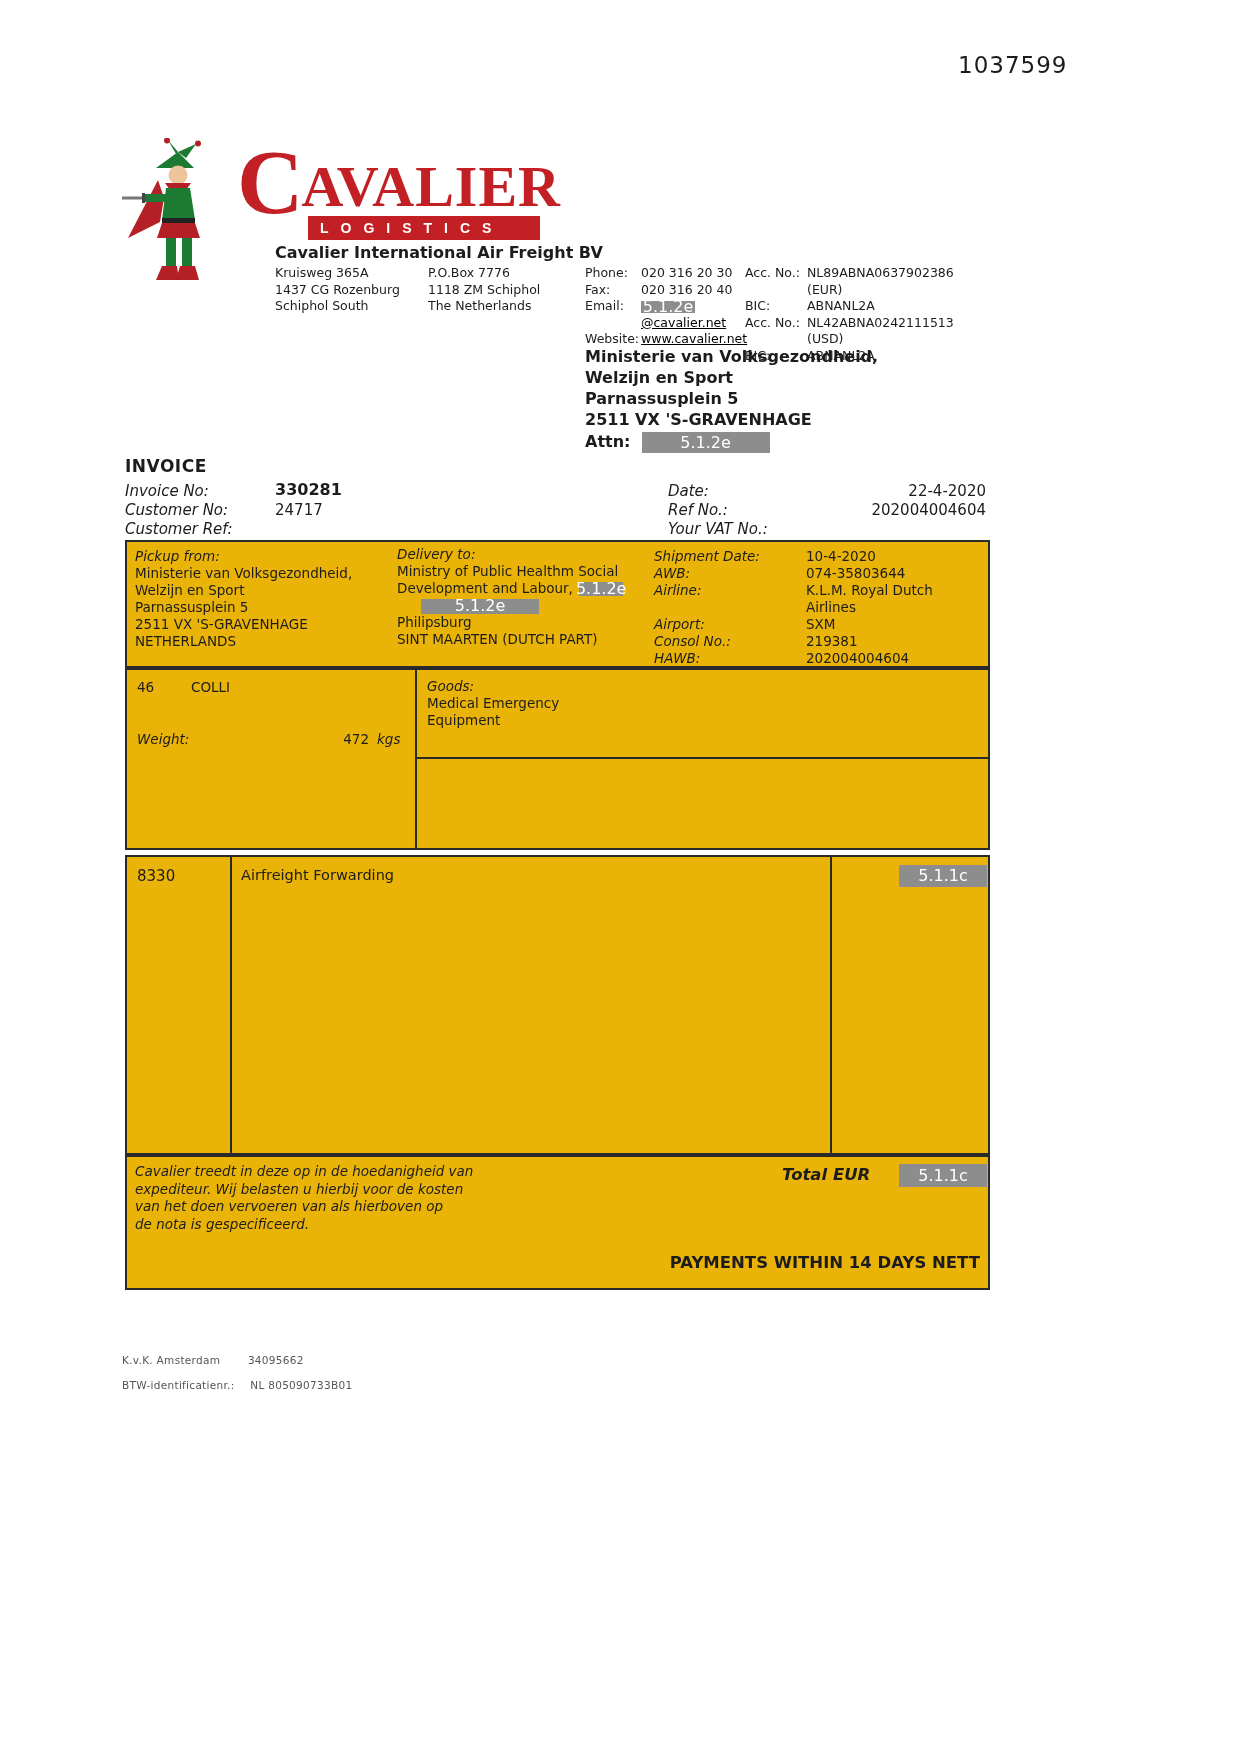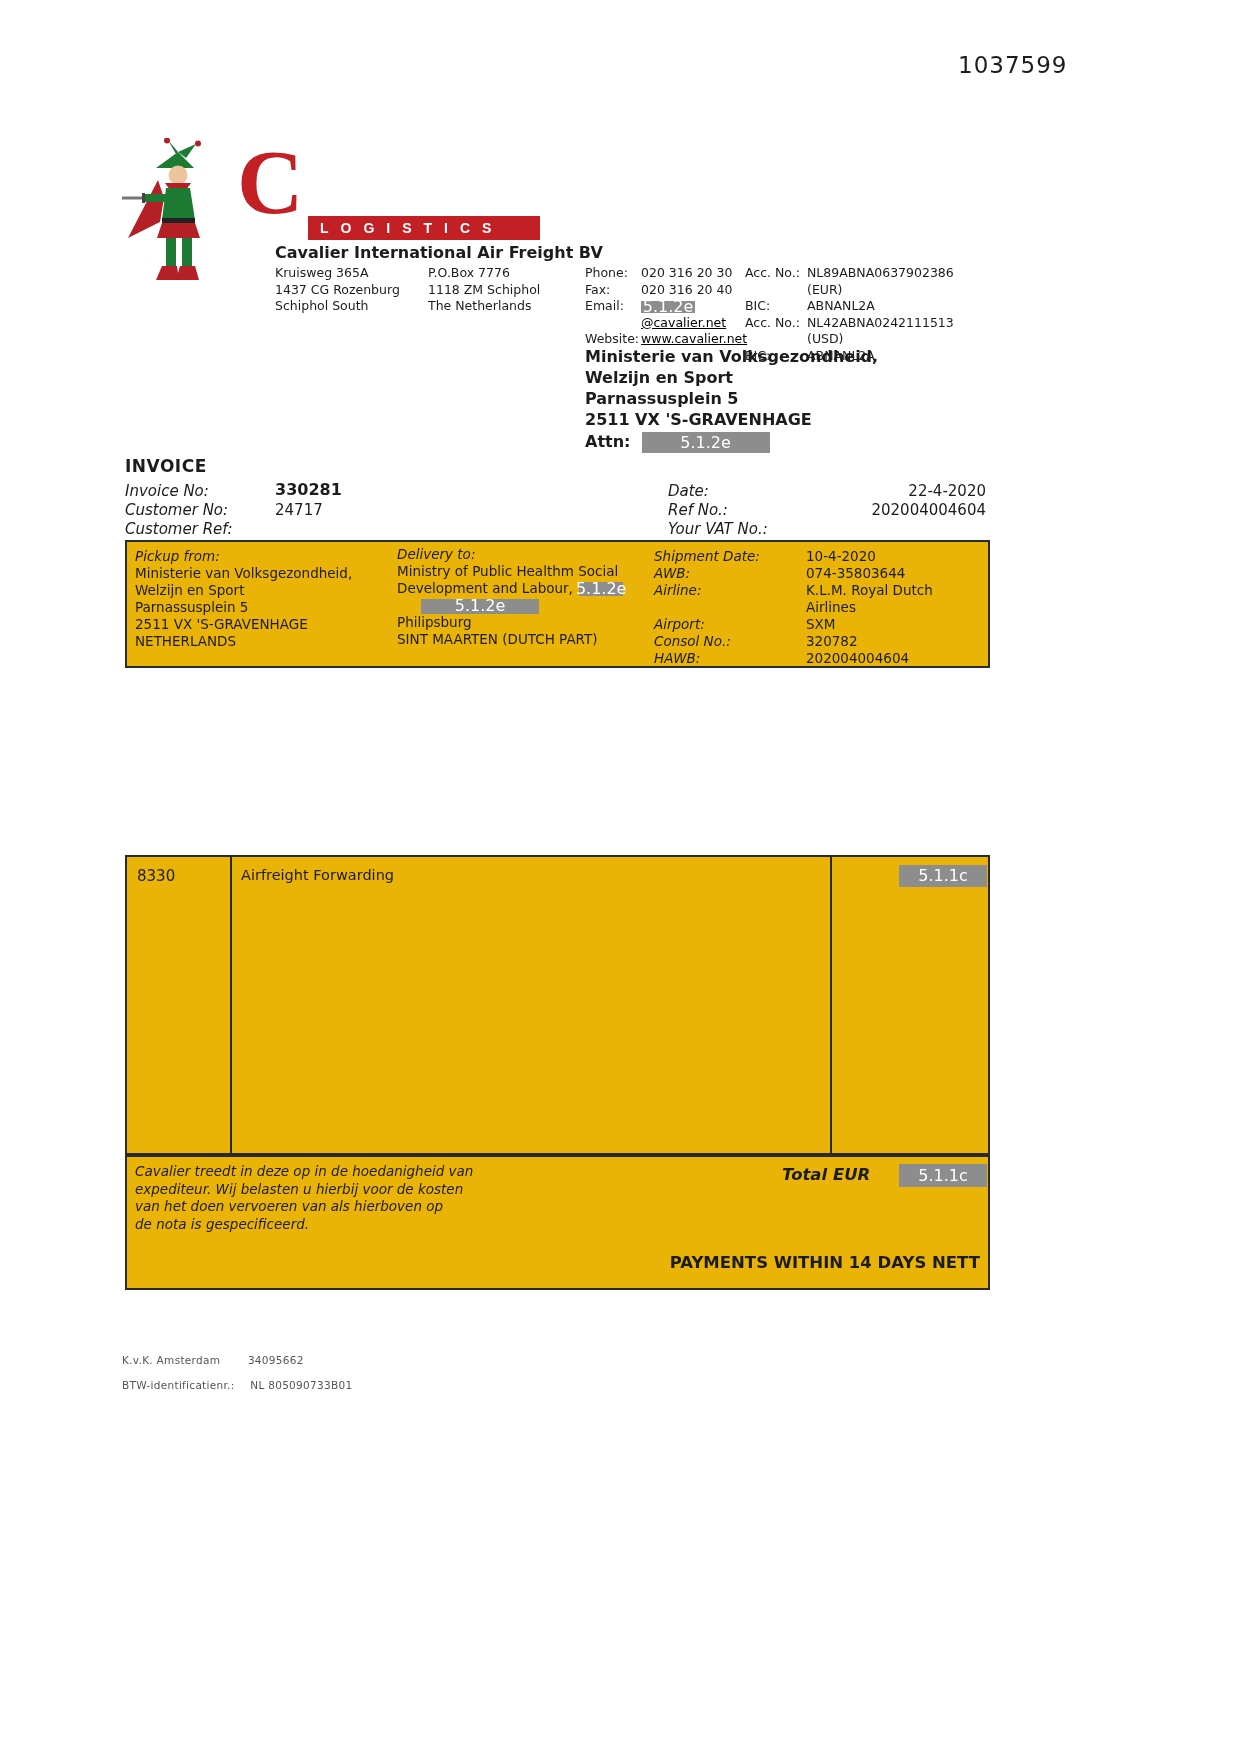--- a/index.html
+++ b/index.html
@@ -65,20 +65,21 @@
       <rect x="62" y="100" width="10" height="28" fill="#1c7a33"></rect>
 
       <path d="M42 128 L57 128 L59 142 L36 142 Z" fill="#b42025"></path>
       <path d="M60 128 L75 128 L79 142 L56 142 Z" fill="#b42025"></path>
     </svg>
   </div>
 
   <div class="abs" style="left:237px; top:146px;">
     <div style="display:flex; align-items:flex-end;">
       <span class="logo-c">C</span>
+      <span class="logo-rest">AVALIER</span>
     </div>
     <div class="logo-banner" style="margin-left:71px; margin-top:-4px;">LOGISTICS</div>
   </div>
 
   <div class="abs b" style="left:275px; top:243px; font-size:16px;">Cavalier International Air Freight BV</div>
 
   <div class="abs f12" style="left:275px; top:265px;">
     <div>Kruisweg 365A</div>
     <div>1437 CG Rozenburg</div>
     <div>Schiphol South</div>
@@ -167,26 +168,43 @@
     <div class="abs ship-grid" style="left:527px; top:6px; width:330px;">
       <span class="it">Shipment Date:</span>
       <span>10-4-2020</span>
       <span class="it">AWB:</span>
       <span>074-35803644</span>
       <span class="it">Airline:</span>
       <span>K.L.M. Royal Dutch Airlines</span>
       <span class="it">Airport:</span>
       <span>SXM</span>
       <span class="it">Consol No.:</span>
-      <span>320782</span>
+      <span>219381</span>
       <span class="it">HAWB:</span>
       <span>202004004604</span>
     </div>
   </div>
 
+  <div class="box" style="left:125px; top:668px; width:865px; height:182px;">
+    <div class="vline" style="left:288px;"></div>
+    <div class="hline" style="left:290px; right:0; top:87px;"></div>
+
+    <span class="abs f13" style="left:10px; top:9px;">46</span>
+    <span class="abs f13" style="left:64px; top:9px;">COLLI</span>
+
+    <span class="abs it f13" style="left:10px; top:61px;">Weight:</span>
+    <span class="abs f13 ra" style="left:200px; top:61px; width:42px;">472</span>
+    <span class="abs it f13" style="left:250px; top:61px;">kgs</span>
+
+    <div class="abs f13" style="left:300px; top:8px;">
+      <div class="it">Goods:</div>
+      <div>Medical Emergency</div>
+      <div>Equipment</div>
+    </div>
+  </div>
 
   <div class="box" style="left:125px; top:855px; width:865px; height:300px;">
     <div class="vline" style="left:103px;"></div>
     <div class="vline" style="left:703px;"></div>
 
     <span class="abs" style="left:10px; top:10px; font-size:15px;">8330</span>
     <span class="abs" style="left:114px; top:10px; font-size:14.5px;">Airfreight Forwarding</span>
     <span class="redact abs" style="left:772px; top:8px; width:88px; height:22px;">5.1.1c</span>
   </div>
 

